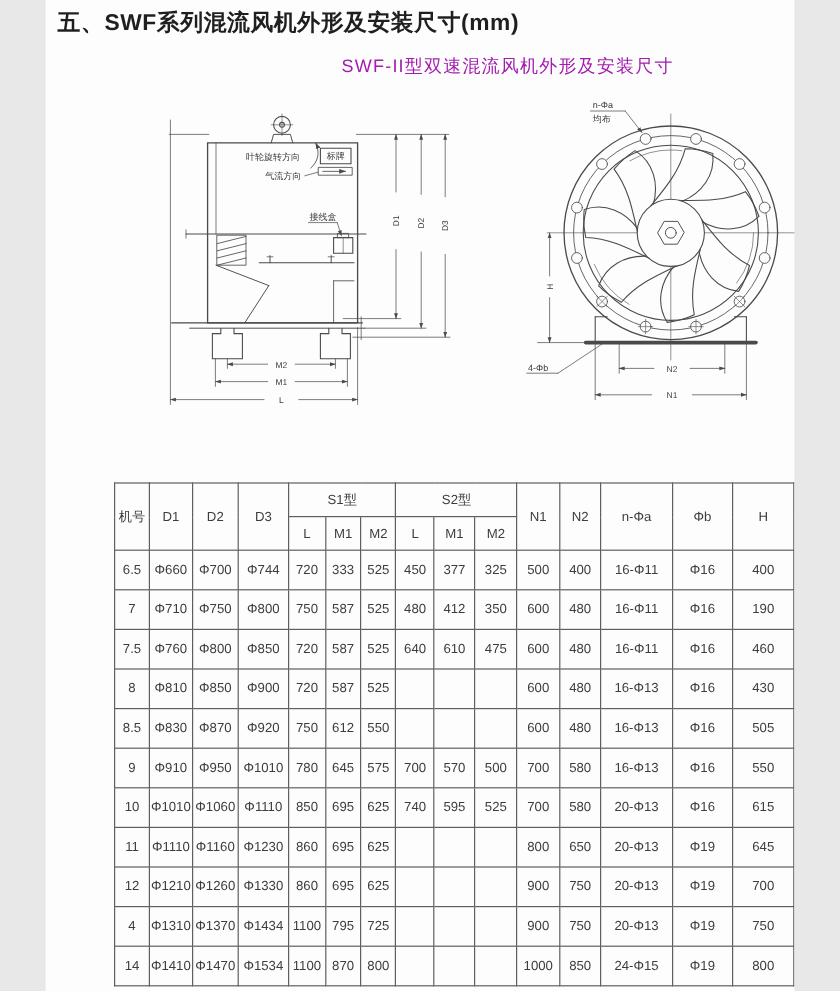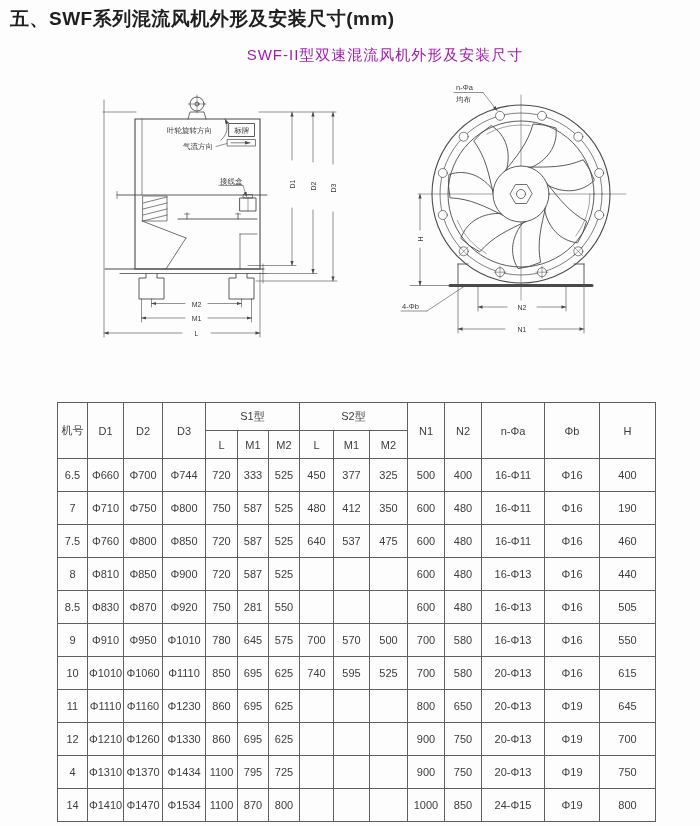--- a/index.html
+++ b/index.html
@@ -1,17 +1,17 @@
 <!DOCTYPE html>
 <html><head>
 <meta charset="utf-8">
 <style>
   html,body{margin:0;padding:0;background:#e8e8e8;}
   .page{
-    position:relative;width:700px;height:826px;background:#fdfdfd;
+    position:relative;width:624px;height:826px;background:#fdfdfd;
     font-family:"Liberation Sans","DejaVu Sans",sans-serif;color:#333;
     overflow:hidden;margin:0 auto;
   }
   .title{
     position:absolute;left:10px;top:6px;font-size:19px;font-weight:bold;
     color:#1f1f1f;letter-spacing:.5px;white-space:nowrap;
   }
   .subtitle{
     position:absolute;left:70px;top:46px;width:630px;text-align:center;
     font-size:15px;color:#a21caf;letter-spacing:1px;
@@ -334,21 +334,21 @@
         </tr>
         <tr>
           <td>7.5</td>
           <td>Φ760</td>
           <td>Φ800</td>
           <td>Φ850</td>
           <td>720</td>
           <td>587</td>
           <td>525</td>
           <td>640</td>
-          <td>537</td>
+          <td>610</td>
           <td>475</td>
           <td>600</td>
           <td>480</td>
           <td>16-Φ11</td>
           <td>Φ16</td>
           <td>460</td>
         </tr>
         <tr>
           <td>8</td>
           <td>Φ810</td>
@@ -357,29 +357,29 @@
           <td>720</td>
           <td>587</td>
           <td>525</td>
           <td></td>
           <td></td>
           <td></td>
           <td>600</td>
           <td>480</td>
           <td>16-Φ13</td>
           <td>Φ16</td>
-          <td>440</td>
+          <td>430</td>
         </tr>
         <tr>
           <td>8.5</td>
           <td>Φ830</td>
           <td>Φ870</td>
           <td>Φ920</td>
           <td>750</td>
-          <td>281</td>
+          <td>612</td>
           <td>550</td>
           <td></td>
           <td></td>
           <td></td>
           <td>600</td>
           <td>480</td>
           <td>16-Φ13</td>
           <td>Φ16</td>
           <td>505</td>
         </tr>

